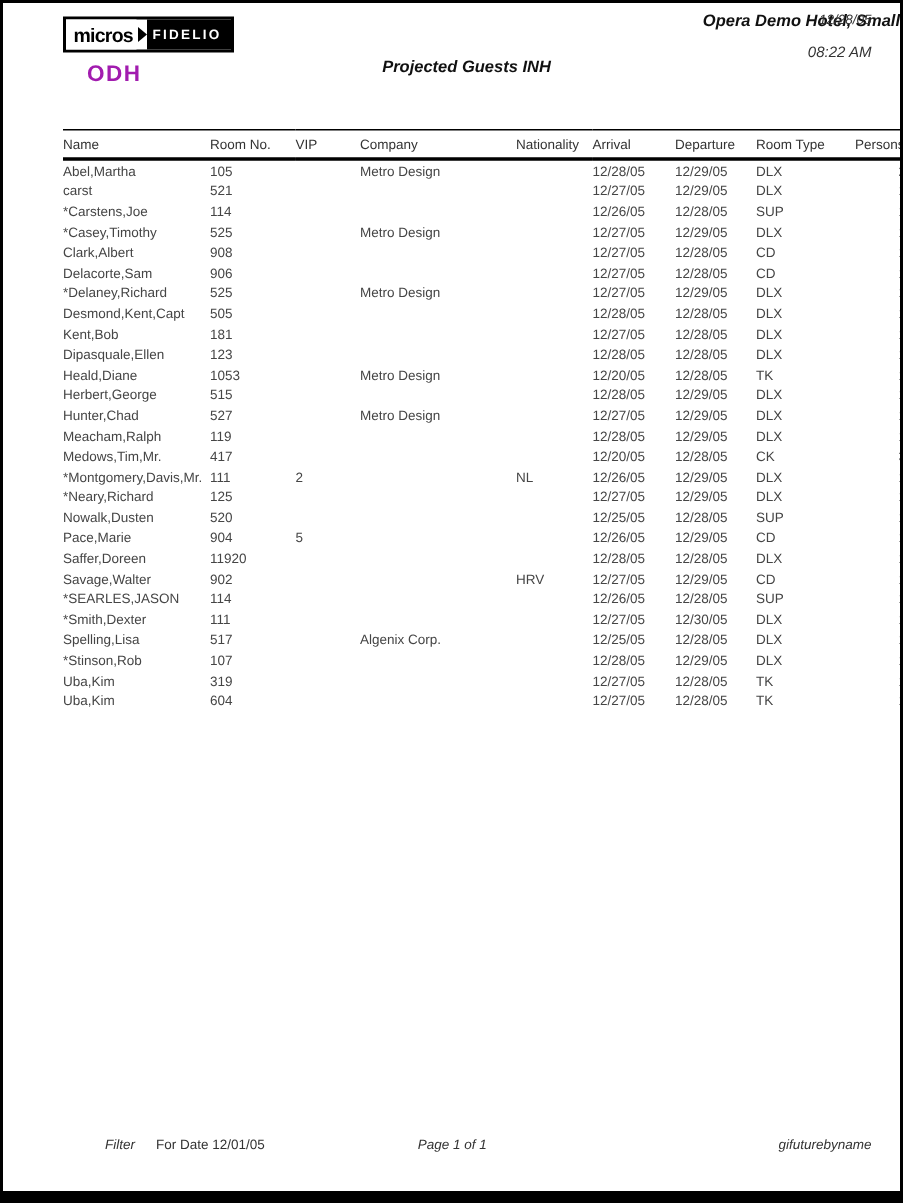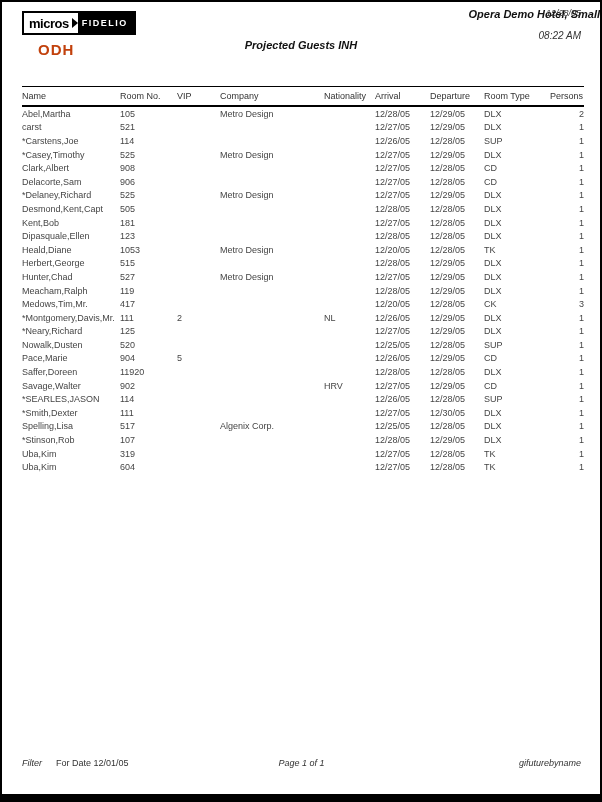--- a/index.html
+++ b/index.html
@@ -6,20 +6,21 @@
   .page{
     position:relative;
     width:602px;height:802px;
     box-sizing:border-box;
     background:#fff;
     border:2px solid #000;
     border-bottom-width:8px;
     font-family:"Liberation Sans", sans-serif;
     color:#3d3d3d;
     overflow:hidden;
+    padding-left:20px;
   }
   
   .rpt-head{position:relative;height:84px;}
   .logo{
     position:absolute;left:20px;top:9px;
     display:flex;align-items:stretch;
     border:2px solid #000;height:20px;
   }
   .logo-micros{
     background:#fff;color:#000;font-weight:bold;
@@ -33,21 +34,21 @@
     border-bottom:5px solid transparent;
     margin-left:1px;
   }
   .logo-fidelio{
     background:#000;color:#fff;font-weight:bold;
     font-size:9px;letter-spacing:1.5px;
     padding:0 6px 0 4px;display:flex;align-items:center;
   }
   .property-code{
     position:absolute;left:36px;top:39px;
-    font-weight:bold;font-size:15px;color:#c2410c;letter-spacing:1px;
+    font-weight:bold;font-size:15px;color:#a21caf;letter-spacing:1px;
   }
   .hotel-name{
     position:absolute;left:0;right:0;top:6px;text-align:right;
     font-weight:bold;font-style:italic;font-size:11px;color:#111;
   }
   .report-title{
     position:absolute;left:0;right:0;top:37px;text-align:center;
     font-weight:bold;font-style:italic;font-size:11px;color:#111;
   }
   .print-date{position:absolute;right:19px;top:6px;font-style:italic;font-size:9px;color:#333;}
@@ -78,21 +79,21 @@
   .col-dep{width:54px;}
   .col-rt{width:66px;}
   .col-persons{width:34px;}
   th.num,td.num{text-align:right;}
   
   .rpt-foot{
     position:absolute;left:20px;right:19px;bottom:24px;
     font-size:9px;color:#333;height:12px;
   }
   .foot-left{position:absolute;left:0;top:0;}
-  .filter-label{font-style:italic;margin-right:14px;}
+  .filter-label{font-style:italic;margin-right:14px;margin-left:48px;}
   .foot-center{position:absolute;left:0;right:0;top:0;text-align:center;font-style:italic;}
   .foot-right{position:absolute;right:0;top:0;font-style:italic;}
 </style>
 </head>
 <body>
 
 <div class="page">
 
   <div class="rpt-head">
     <div class="logo">

